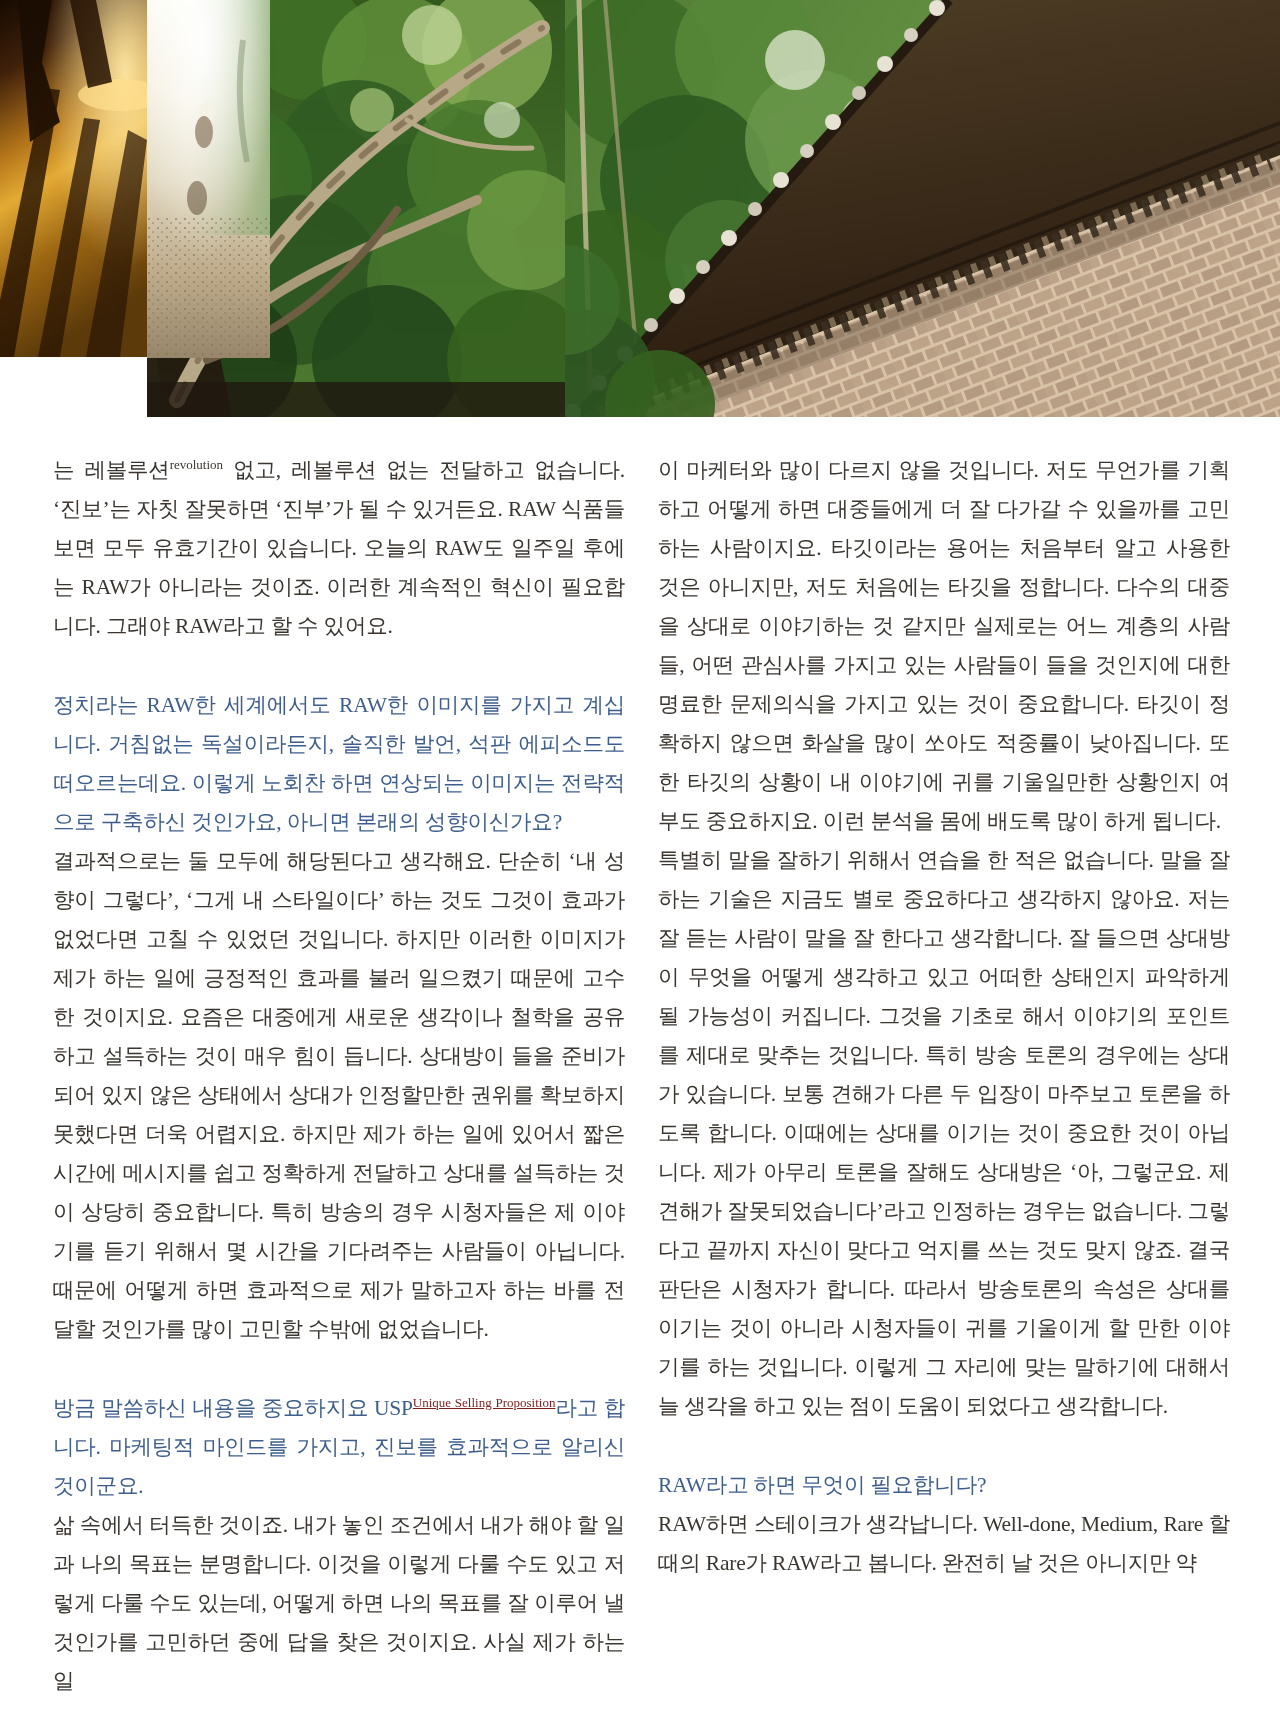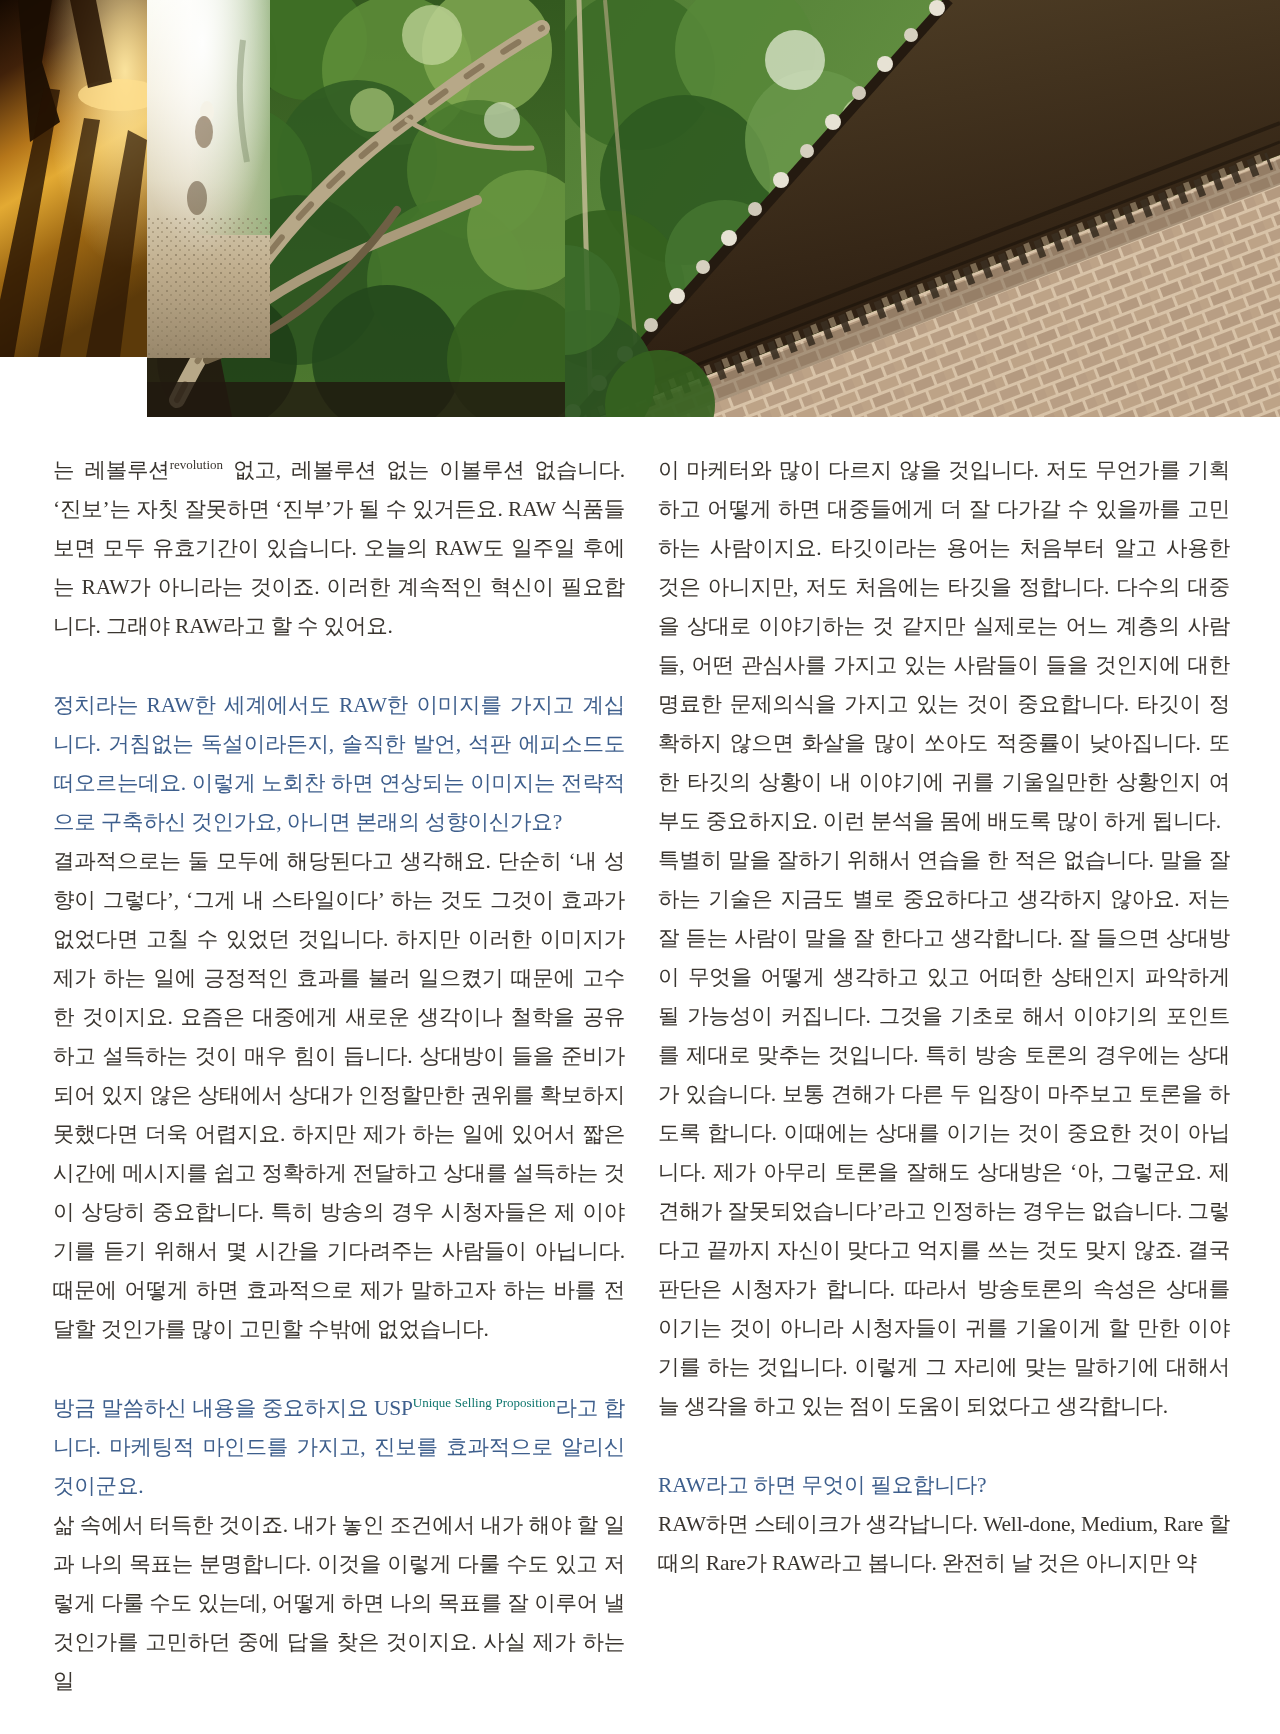--- a/index.html
+++ b/index.html
@@ -25,21 +25,21 @@
     text-align:justify; color:#3a352f;
   }
   .col p { margin:0; }
   p.question { color:#3d5e8c; }
   p.gap-before { margin-top:40px; }
   sup.lat {
     font-size:13px; line-height:0; letter-spacing:0;
     vertical-align:super;
     margin-top:18px;
   }
-  p.question sup.lat { color:#0f766e; }
+  p.question sup.lat { color:#7f1d1d;text-decoration:underline; }
 </style>
 </head>
 <body>
 
 <div class="page">
 
   <div class="photo photo-trees">
     <svg viewBox="0 0 418 417" preserveAspectRatio="none" aria-hidden="true">
       <defs>
         <linearGradient id="tbg" x1="0" y1="0" x2="0" y2="1">
@@ -196,21 +196,21 @@
 
       <circle cx="20" cy="380" r="70" fill="#2d5422" opacity="0.95"></circle>
       <circle cx="95" cy="405" r="55" fill="#35621f" opacity="0.9"></circle>
       <circle cx="0" cy="300" r="55" fill="#3c6b2a" opacity="0.9"></circle>
     </svg>
   </div>
 
   <div class="article">
 
     <div class="col">
-      <p><span>는 레볼루션</span><sup class="lat">revolution</sup><span> 없고, 레볼루션 없는 이볼루션 없습니다. ‘진보’는 자칫 잘못하면 ‘진부’가 될 수 있거든요. RAW 식품들 보면 모두 유효기간이 있습니다. 오늘의 RAW도 일주일 후에는 RAW가 아니라는 것이죠. 이러한 계속적인 혁신이 필요합니다. 그래야 RAW라고 할 수 있어요.</span></p>
+      <p><span>는 레볼루션</span><sup class="lat">revolution</sup><span> 없고, 레볼루션 없는 전달하고 없습니다. ‘진보’는 자칫 잘못하면 ‘진부’가 될 수 있거든요. RAW 식품들 보면 모두 유효기간이 있습니다. 오늘의 RAW도 일주일 후에는 RAW가 아니라는 것이죠. 이러한 계속적인 혁신이 필요합니다. 그래야 RAW라고 할 수 있어요.</span></p>
 
       <p class="question gap-before">정치라는 RAW한 세계에서도 RAW한 이미지를 가지고 계십니다. 거침없는 독설이라든지, 솔직한 발언, 석판 에피소드도 떠오르는데요. 이렇게 노회찬 하면 연상되는 이미지는 전략적으로 구축하신 것인가요, 아니면 본래의 성향이신가요?</p>
       <p>결과적으로는 둘 모두에 해당된다고 생각해요. 단순히 ‘내 성향이 그렇다’, ‘그게 내 스타일이다’ 하는 것도 그것이 효과가 없었다면 고칠 수 있었던 것입니다. 하지만 이러한 이미지가 제가 하는 일에 긍정적인 효과를 불러 일으켰기 때문에 고수한 것이지요. 요즘은 대중에게 새로운 생각이나 철학을 공유하고 설득하는 것이 매우 힘이 듭니다. 상대방이 들을 준비가 되어 있지 않은 상태에서 상대가 인정할만한 권위를 확보하지 못했다면 더욱 어렵지요. 하지만 제가 하는 일에 있어서 짧은 시간에 메시지를 쉽고 정확하게 전달하고 상대를 설득하는 것이 상당히 중요합니다. 특히 방송의 경우 시청자들은 제 이야기를 듣기 위해서 몇 시간을 기다려주는 사람들이 아닙니다. 때문에 어떻게 하면 효과적으로 제가 말하고자 하는 바를 전달할 것인가를 많이 고민할 수밖에 없었습니다.</p>
 
       <p class="question gap-before"><span>방금 말씀하신 내용을 중요하지요 USP</span><sup class="lat">Unique Selling Proposition</sup><span>라고 합니다. 마케팅적 마인드를 가지고, 진보를 효과적으로 알리신 것이군요.</span></p>
       <p>삶 속에서 터득한 것이죠. 내가 놓인 조건에서 내가 해야 할 일과 나의 목표는 분명합니다. 이것을 이렇게 다룰 수도 있고 저렇게 다룰 수도 있는데, 어떻게 하면 나의 목표를 잘 이루어 낼 것인가를 고민하던 중에 답을 찾은 것이지요. 사실 제가 하는 일</p>
     </div>
 
     <div class="col">
       <p>이 마케터와 많이 다르지 않을 것입니다. 저도 무언가를 기획하고 어떻게 하면 대중들에게 더 잘 다가갈 수 있을까를 고민하는 사람이지요. 타깃이라는 용어는 처음부터 알고 사용한 것은 아니지만, 저도 처음에는 타깃을 정합니다. 다수의 대중을 상대로 이야기하는 것 같지만 실제로는 어느 계층의 사람들, 어떤 관심사를 가지고 있는 사람들이 들을 것인지에 대한 명료한 문제의식을 가지고 있는 것이 중요합니다. 타깃이 정확하지 않으면 화살을 많이 쏘아도 적중률이 낮아집니다. 또한 타깃의 상황이 내 이야기에 귀를 기울일만한 상황인지 여부도 중요하지요. 이런 분석을 몸에 배도록 많이 하게 됩니다.</p>

